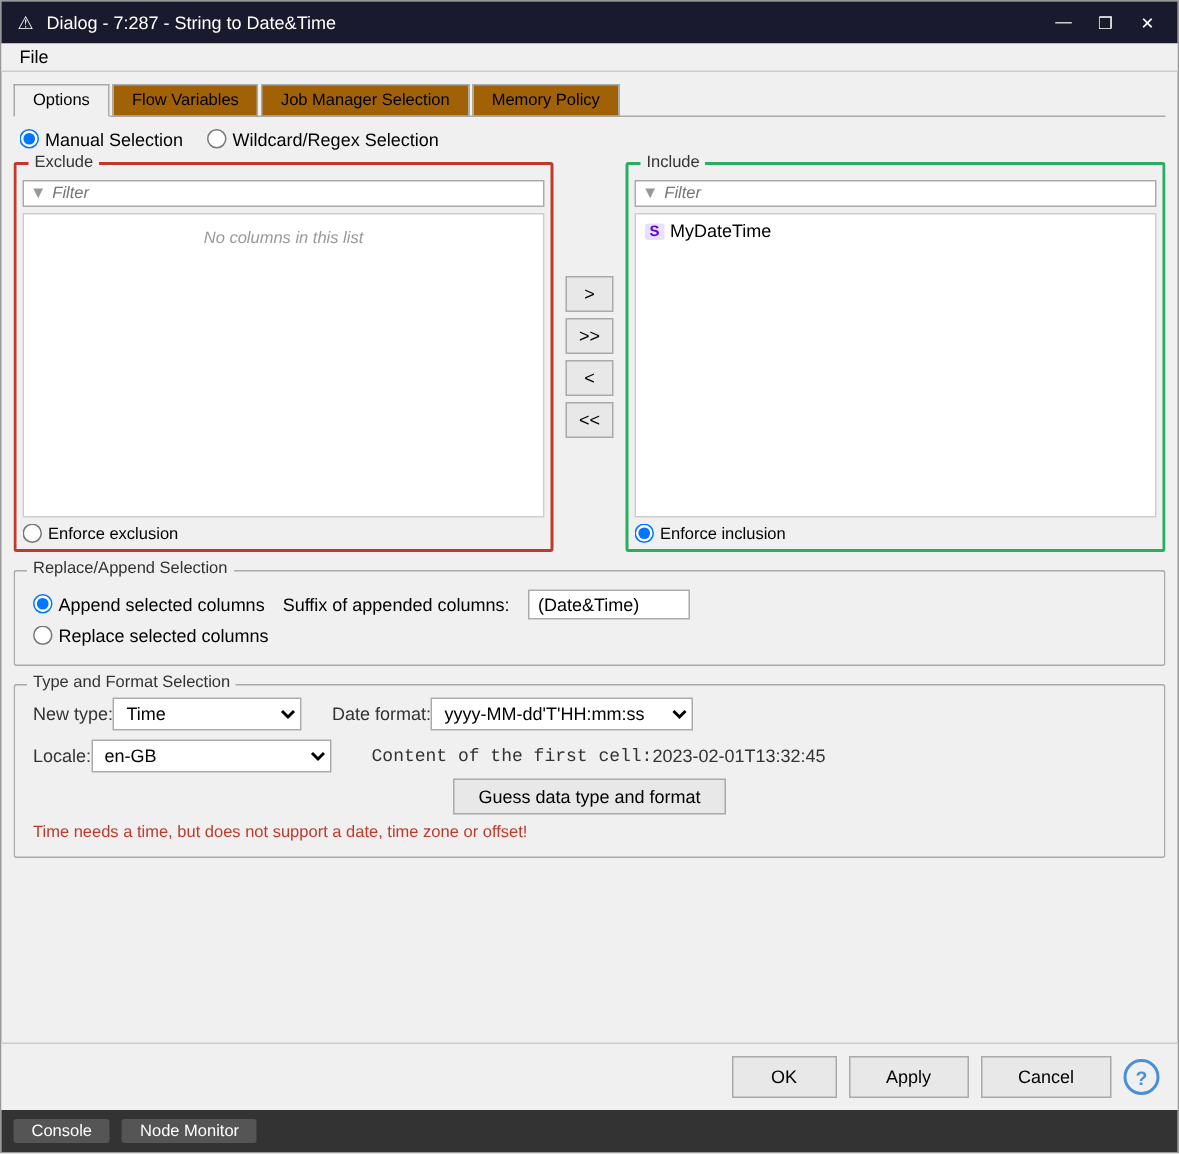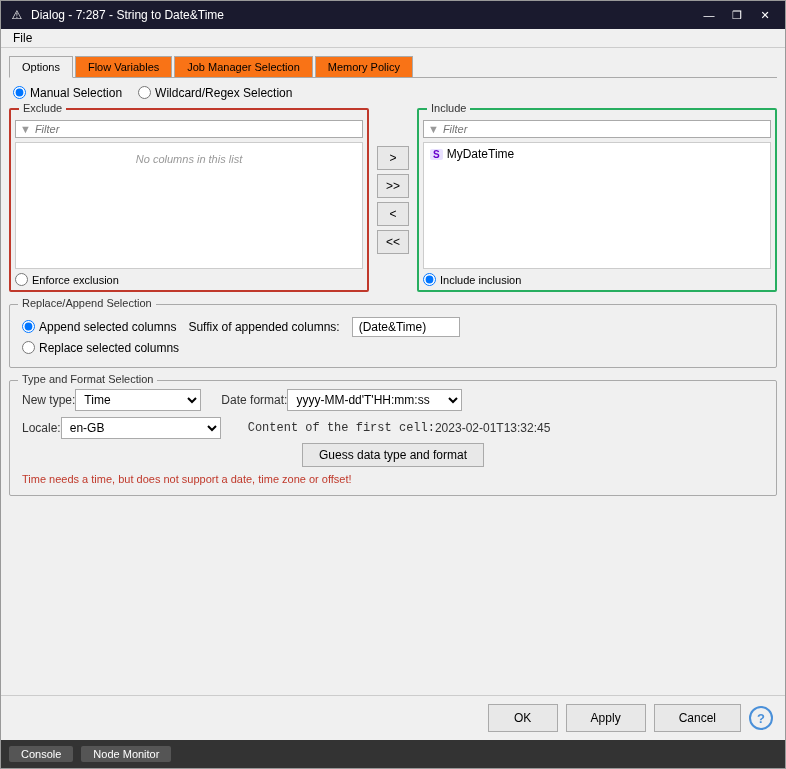--- a/index.html
+++ b/index.html
@@ -75,21 +75,21 @@
     }
     .tabs {
       display: flex;
       border-bottom: 1px solid #aaa;
       margin-bottom: 8px;
     }
     .tab {
       padding: 4px 12px;
       border: 1px solid #aaa;
       border-bottom: none;
-      background: #f97316;
+      background: #a16207;
       cursor: pointer;
       margin-right: 2px;
       font-size: 11px;
     }
     .tab.active {
       background: #f0f0f0;
       border-bottom: 1px solid #f0f0f0;
       margin-bottom: -1px;
       font-weight: 500;
     }
@@ -109,21 +109,21 @@
     .radio-label {
       display: flex;
       align-items: flex-start;
       gap: 4px;
       cursor: pointer;
     }
     .columns-section {
       display: flex;
       gap: 0;
       align-items: stretch;
-      height: 184px;
+      height: 260px;
     }
     .col-panel {
       flex: 1;
       border: 2px solid #c0392b;
       border-radius: 2px;
       display: flex;
       flex-direction: column;
       position: relative;
       padding: 4px;
     }
@@ -402,21 +402,21 @@
             <input class="filter-input" type="text" placeholder="Filter" style="">
           </div>
           <div class="col-list">
             <div class="col-list-item">
               <span class="s-badge">S</span>
               <span>MyDateTime</span>
             </div>
           </div>
           <div class="enforce-row">
             <input type="radio" name="enforce_incl" checked="" style="">
-            <span>Include inclusion</span>
+            <span>Enforce inclusion</span>
           </div>
         </div>
       </div>
 
       <div class="section-box">
         <span class="section-label">Replace/Append Selection</span>
         <div class="section-row">
           <label class="radio-label">
             <input type="radio" name="appendreplace" checked="" style="">
             <span>Append selected columns</span>

